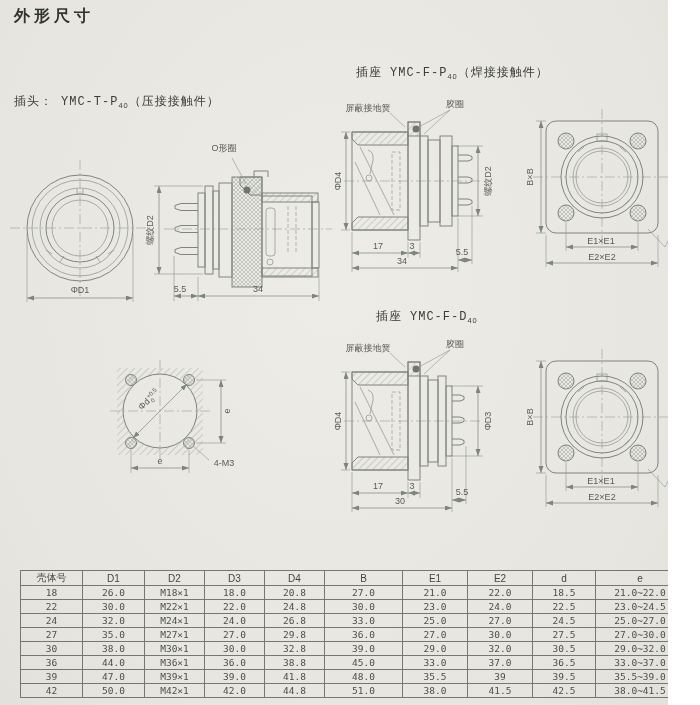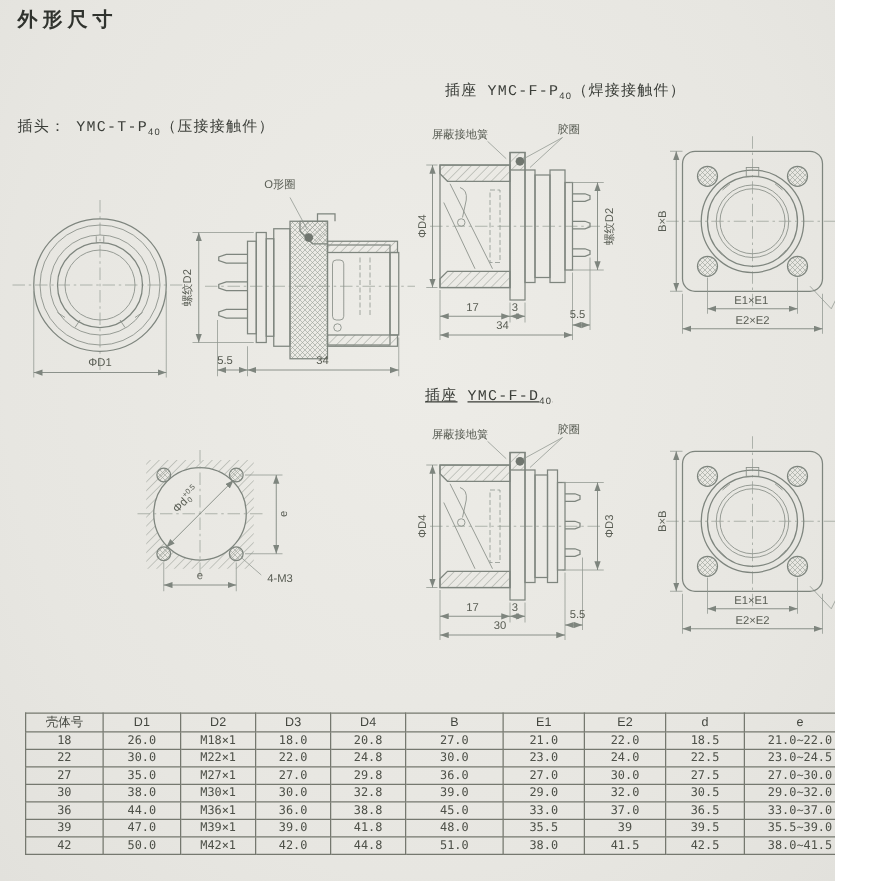--- a/index.html
+++ b/index.html
@@ -278,21 +278,21 @@
   <div class="ttl" style="left:14px; top:6px;">外形尺寸</div>
 
   <div class="sec" style="left:14px; top:93px;">
     <span>插头：</span><span class="mdl">YMC-T-P</span><sub>40</sub><span>（压接接触件）</span>
   </div>
 
   <div class="sec" style="left:356px; top:64px;">
     <span>插座</span><span class="mdl">YMC-F-P</span><sub>40</sub><span>（焊接接触件）</span>
   </div>
 
-  <div class="sec" style="left:340px; top:308px;text-decoration:underline;">
+  <div class="sec" style="left:376px; top:308px;">
     <span>插座</span><span class="mdl">YMC-F-D</span><sub>40</sub>
   </div>
 
 
   <span class="lbl lblc" style="left:224px; top:148px;">O形圈</span>
   <span class="lbl lblc" style="left:80px; top:290px;">ΦD1</span>
   <span class="lbl lblv" style="left:150px; top:230px;">螺纹D2</span>
   <span class="lbl lblc" style="left:180px; top:289px;">5.5</span>
   <span class="lbl lblc" style="left:258px; top:289px;">34</span>
 
@@ -376,20 +376,32 @@
           <td>M22×1</td>
           <td>22.0</td>
           <td>24.8</td>
           <td>30.0</td>
           <td>23.0</td>
           <td>24.0</td>
           <td>22.5</td>
           <td>23.0~24.5</td>
         </tr>
         <tr>
+          <td>24</td>
+          <td>32.0</td>
+          <td>M24×1</td>
+          <td>24.0</td>
+          <td>26.8</td>
+          <td>33.0</td>
+          <td>25.0</td>
+          <td>27.0</td>
+          <td>24.5</td>
+          <td>25.0~27.0</td>
+        </tr>
+        <tr>
           <td>27</td>
           <td>35.0</td>
           <td>M27×1</td>
           <td>27.0</td>
           <td>29.8</td>
           <td>36.0</td>
           <td>27.0</td>
           <td>30.0</td>
           <td>27.5</td>
           <td>27.0~30.0</td>

